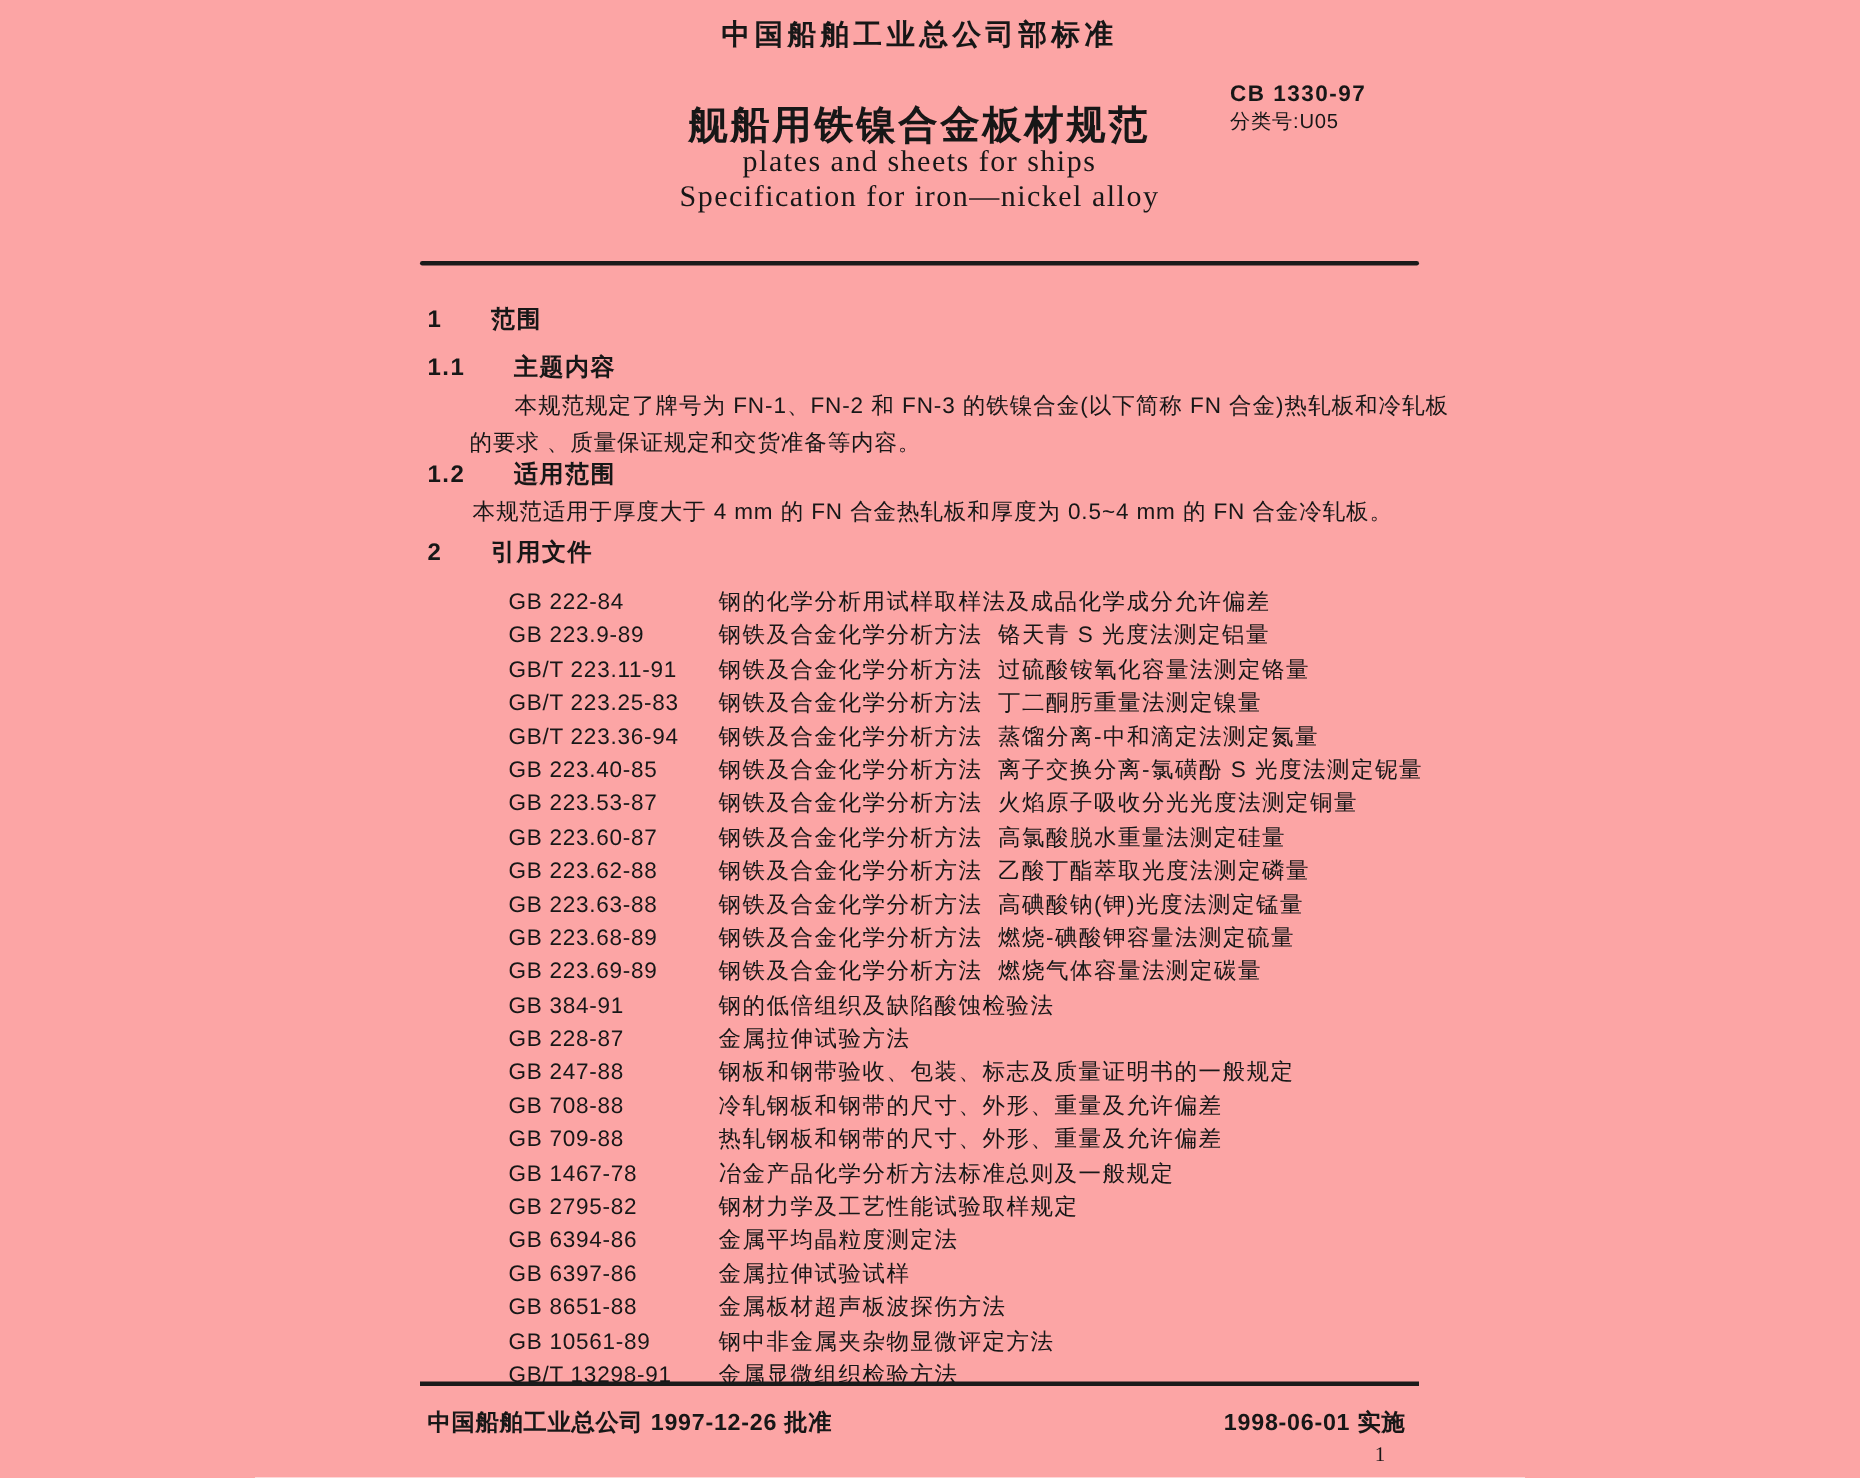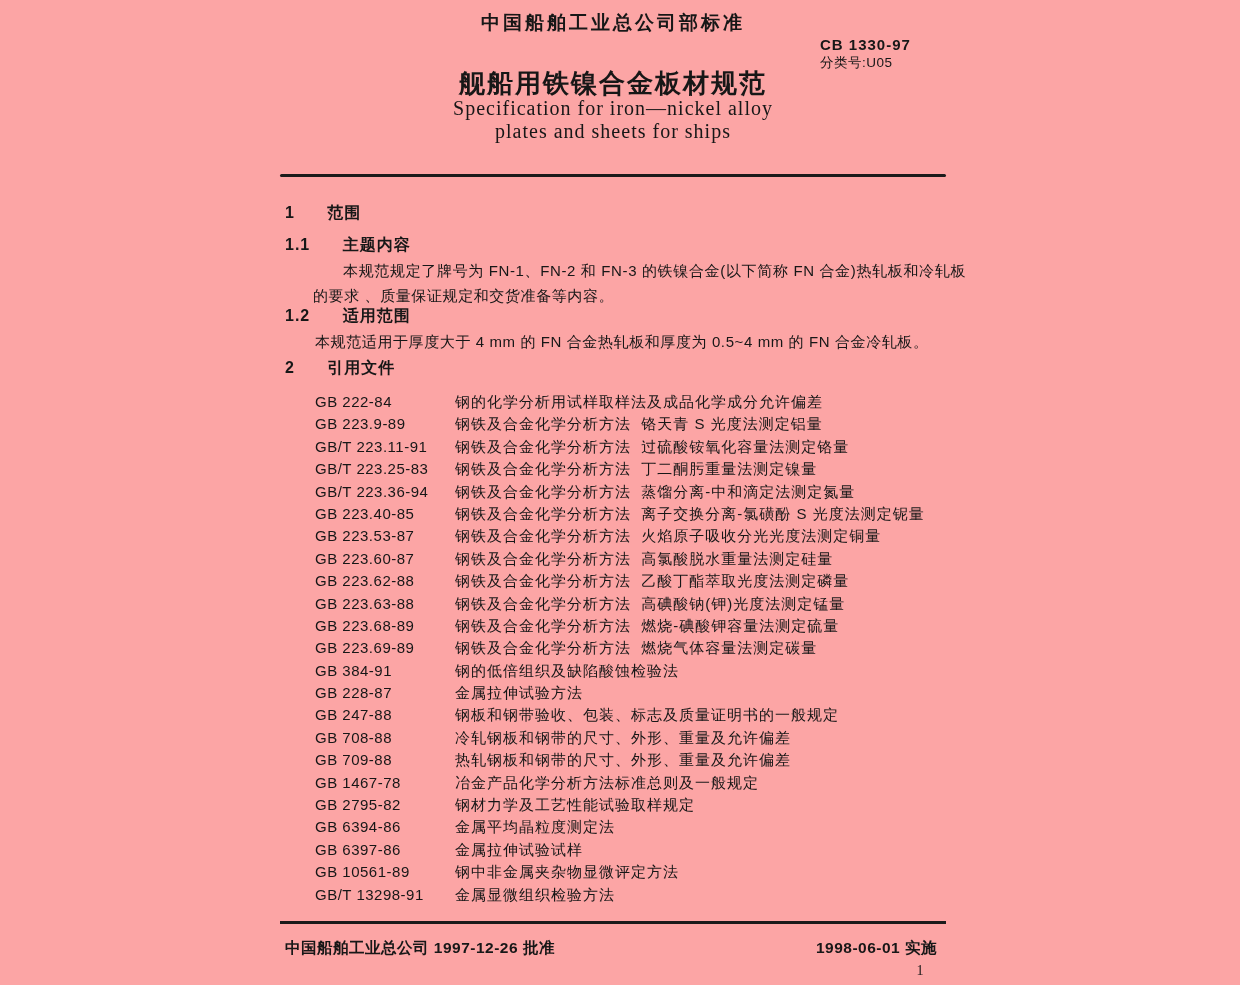--- a/index.html
+++ b/index.html
@@ -9,21 +9,21 @@
     background:#fca5a5;
     color:#171717;
     font-family:"Liberation Sans", sans-serif;
     overflow:hidden;
   }
   .centered-col { position:absolute; left:280px; width:666px; text-align:center; }
 
   .org-label { top:10px; font-size:19px; font-weight:bold; letter-spacing:3px; }
 
   .std-block { position:absolute; left:820px; top:36px; text-align:left; }
-  .std-no { font-size:15px; font-weight:bold; letter-spacing:1px; line-height:18px; }
+  .std-no { font-size:15px; font-weight:bold; letter-spacing:1px; line-height:18px;margin-top:18px; }
   .class-no { font-size:13.5px; line-height:17px; letter-spacing:0.5px; }
 
   .title-zh { top:66px; font-size:26px; font-weight:bold; letter-spacing:2px; }
   .title-en { top:97px; font-family:"Liberation Serif", serif; font-size:20px; line-height:23px; letter-spacing:1px; }
 
   .rule { position:absolute; left:280px; width:666px; background:#1b1b1b; }
   .rule-top { top:174px; height:3px; border-radius:2px; }
   .rule-bottom { top:921px; height:2.5px; }
 
   .sec-h { position:absolute; left:285px; font-size:16px; font-weight:bold; letter-spacing:1px; white-space:nowrap; }
@@ -33,21 +33,21 @@
   .h-1-1 { top:235px; }
   .h-1-2 { top:306px; }
   .h-2   { top:358px; }
 
   .para { position:absolute; left:285px; width:653px; font-size:15px; line-height:25px;
           letter-spacing:0.6px; text-align:justify; text-indent:2em; }
   .p-1-1 { top:258px;margin-left:28px; }
   .p-1-2 { top:329px; }
 
   .refs { position:absolute; left:315px; top:391px; }
-  .ref-row { display:flex; height:22.4px; line-height:22.4px; font-size:15px; }
+  .ref-row { display:flex; height:22.4px; line-height:22.4px; font-size:15px;margin-left:24px; }
   .ref-code { width:140px; white-space:nowrap; letter-spacing:0.5px; }
   .ref-title { white-space:pre; letter-spacing:1px; }
 
   .footer { position:absolute; left:285px; top:938px; width:652px;
             display:flex; justify-content:space-between;
             font-size:15.5px; font-weight:bold; letter-spacing:0.5px; }
   .page-num { position:absolute; left:905px; top:963px; width:30px;
               text-align:center; font-size:14px; font-family:"Liberation Serif", serif; }
 </style>
 </head>
@@ -58,22 +58,22 @@
   <div class="centered-col org-label">中国船舶工业总公司部标准</div>
 
   <div class="std-block">
     <div class="std-no">CB 1330-97</div>
     <div class="class-no">分类号:U05</div>
   </div>
 
   <div class="centered-col title-zh">舰船用铁镍合金板材规范</div>
 
   <div class="centered-col title-en">
+    <div>plates and sheets for ships</div>
     <div>Specification for iron—nickel alloy</div>
-    <div>plates and sheets for ships</div>
   </div>
 
   <div class="rule rule-top"></div>
 
   <div class="sec-h h-1">
     <span class="sec-num">1</span>
     <span class="sec-title">范围</span>
   </div>
 
   <div class="sec-h h-1-1">
@@ -195,20 +195,24 @@
       <div class="ref-row">
         <span class="ref-code">GB 6394-86</span>
         <span class="ref-title">金属平均晶粒度测定法</span>
       </div>
 
       <div class="ref-row">
         <span class="ref-code">GB 6397-86</span>
         <span class="ref-title">金属拉伸试验试样</span>
       </div>
 
+      <div class="ref-row">
+        <span class="ref-code">GB 8651-88</span>
+        <span class="ref-title">金属板材超声板波探伤方法</span>
+      </div>
 
       <div class="ref-row">
         <span class="ref-code">GB 10561-89</span>
         <span class="ref-title">钢中非金属夹杂物显微评定方法</span>
       </div>
 
       <div class="ref-row">
         <span class="ref-code">GB/T 13298-91</span>
         <span class="ref-title">金属显微组织检验方法</span>
       </div>

